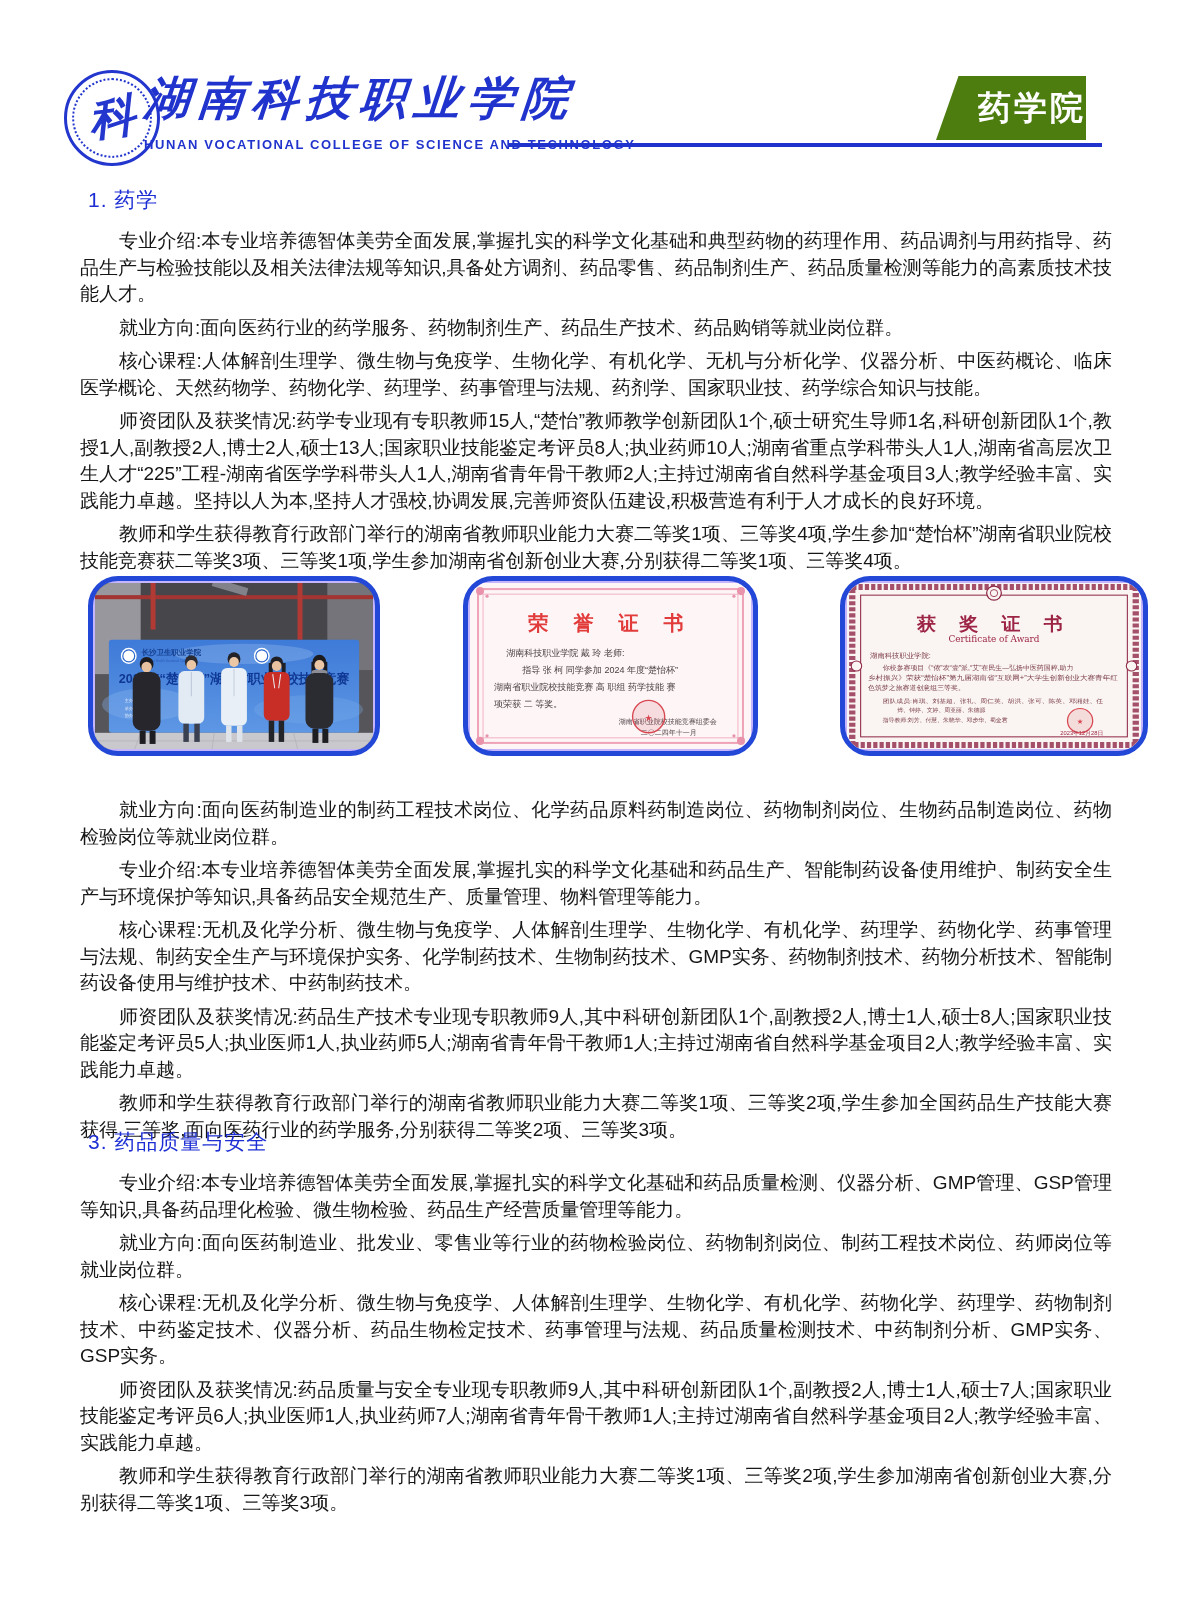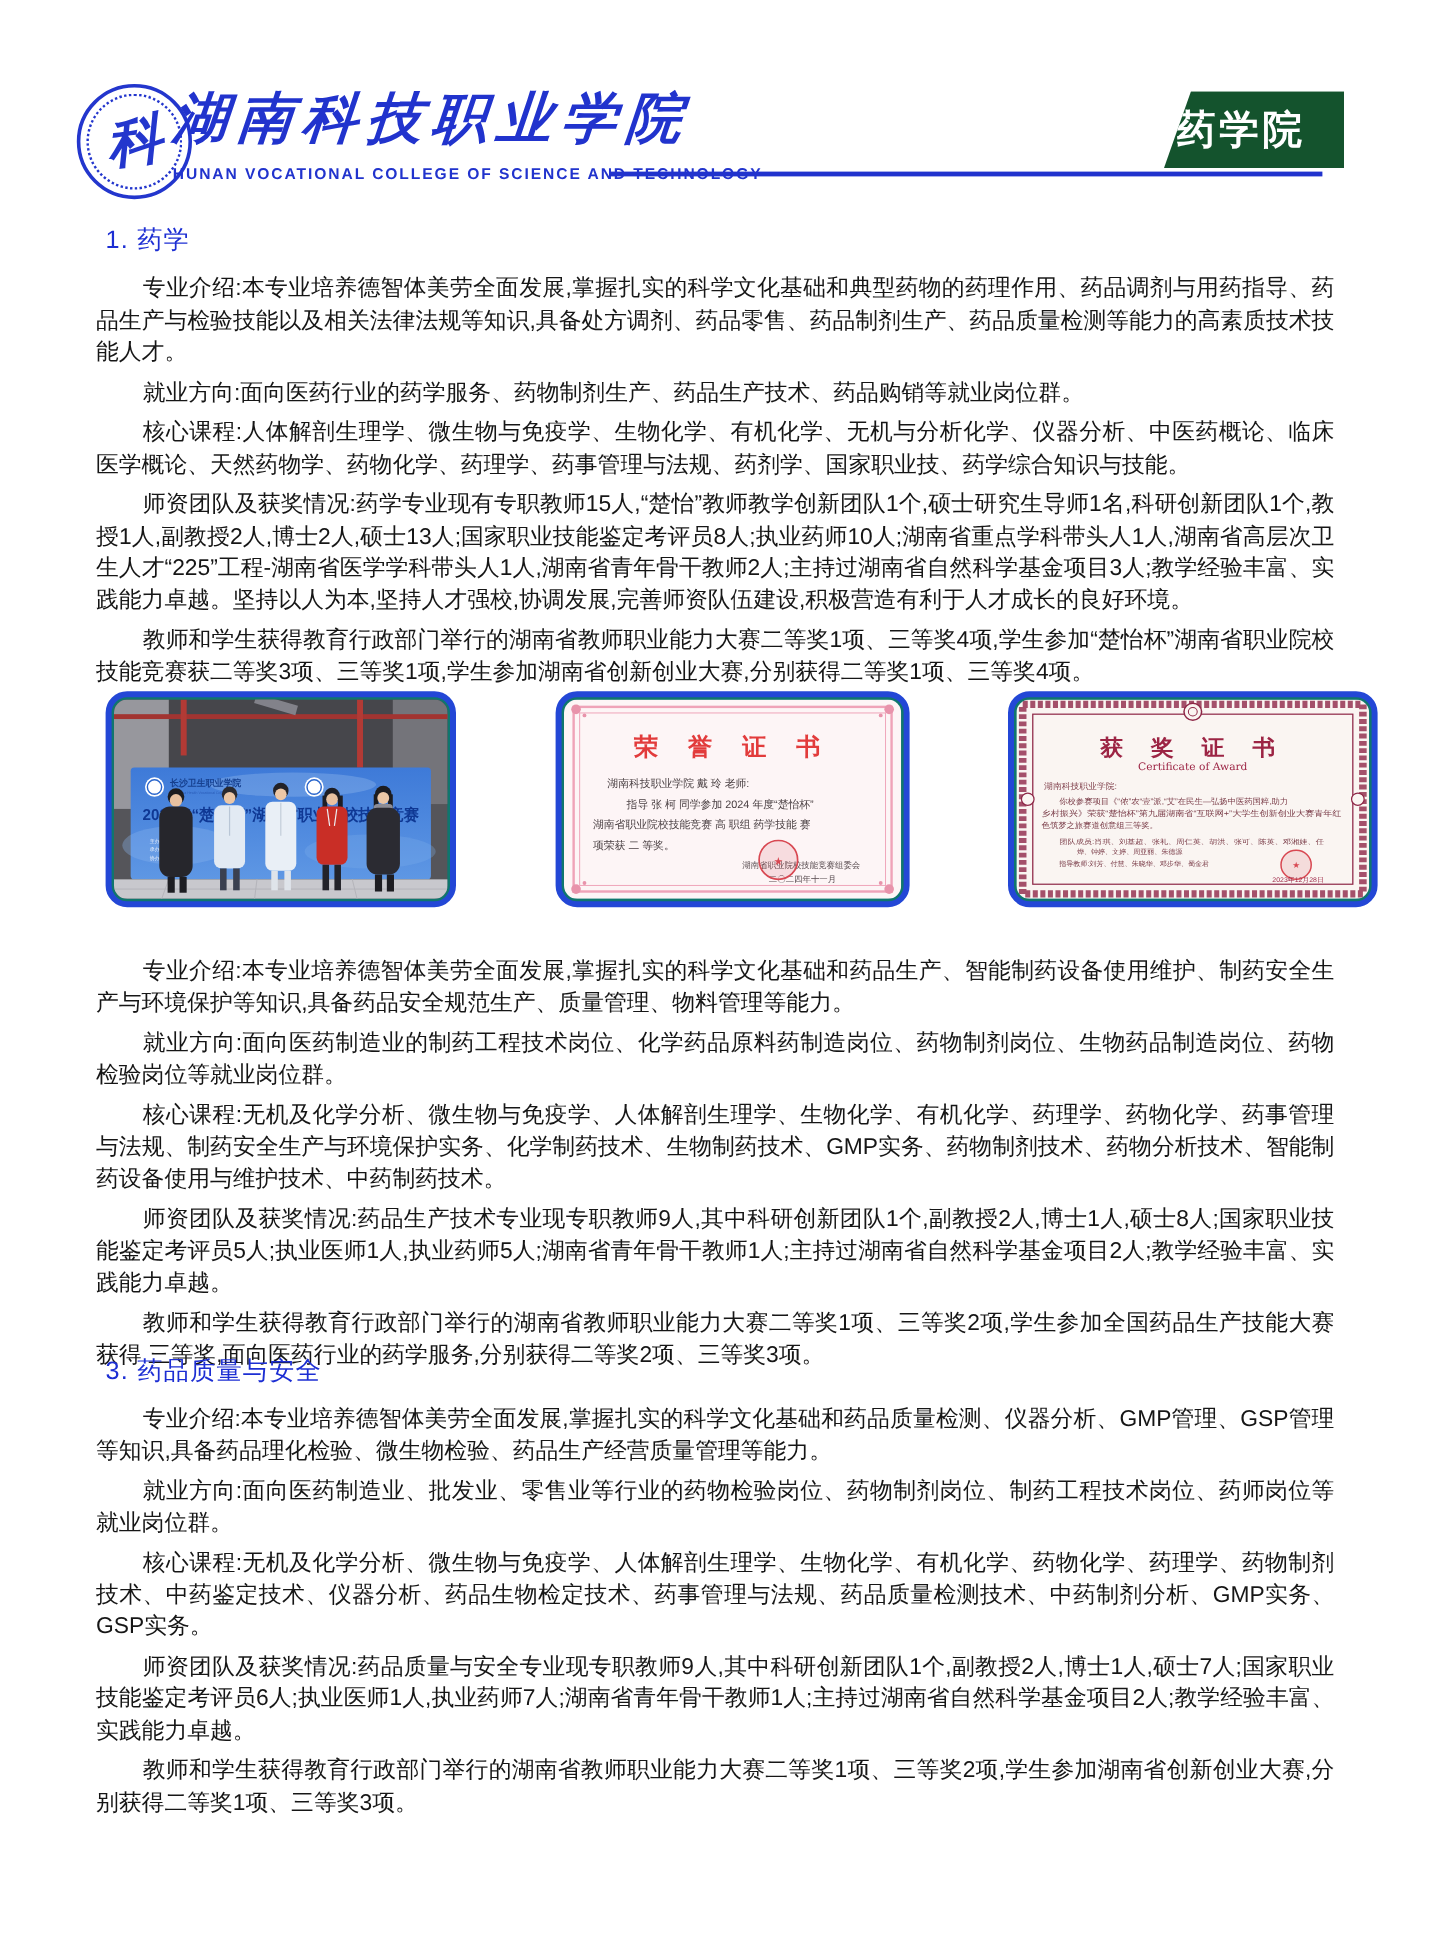--- a/index.html
+++ b/index.html
@@ -10,35 +10,35 @@
   
   .logo{position:absolute;left:64px;top:70px;width:96px;height:96px;border:3px solid #2336cd;border-radius:50%;background:#fff}
   .logo .ring{position:absolute;inset:5px;border:2px dotted #2336cd;border-radius:50%}
   .logo .glyph{position:absolute;inset:0;display:flex;align-items:center;justify-content:center;
     font-size:46px;color:#2336cd;font-style:italic;font-weight:700;transform:rotate(-8deg);
     font-family:"DejaVu Serif","Liberation Serif",serif}
   .college{position:absolute;left:144px;top:68px;width:560px}
   .college .cn{font-size:46px;font-weight:900;color:#2133cd;letter-spacing:8px;font-style:italic;transform:skewX(-5deg);white-space:nowrap}
   .college .en{margin-top:7px;font-size:13px;color:#2133cd;letter-spacing:1.6px;font-weight:700;white-space:nowrap}
   .hline{position:absolute;left:508px;top:143px;width:594px;height:4px;background:#2133cd}
-  .badge{position:absolute;left:970px;top:76px;width:150px;height:64px;background:#14532d;
-    clip-path:polygon(15% 0,100% 0,100% 100%,0 100%);display:flex;align-items:center;justify-content:flex-start}
+  .badge{position:absolute;left:936px;top:76px;width:150px;height:64px;background:#4d7c0f;
+    clip-path:polygon(15% 0,100% 0,100% 100%,0 100%);display:flex;align-items:center;justify-content:flex-end}
   .badge span{font-size:33px;font-weight:900;color:#fff;letter-spacing:3px;padding-left:10px}
 
   
   .sec{position:absolute;left:80px;width:1032px}
   .sec1{top:186px}.sec2{top:797px}.sec3{top:1128px}
   .heading{font-size:21px;font-weight:400;color:#1c2ed3;margin:0 0 14px 8px;letter-spacing:1px}
   .para{font-size:19px;line-height:26.5px;text-align:justify;text-indent:39px;margin-bottom:7px;font-weight:500}
   .plabel{font-weight:400}
 
   
   .gallery{position:absolute;left:88px;top:576px;width:1023px;height:182px}
   figure{margin:0}
-  .frame{position:absolute;top:0;height:180px;border:5px solid #2347d6;border-radius:18px;background:#0f766e;padding:2px;overflow:hidden}
+  .frame{position:absolute;top:0;height:180px;border:5px solid #2347d6;border-radius:30px;background:#c4b5fd;padding:2px;overflow:hidden}
   .frame svg{display:block;width:100%;height:100%;border-radius:11px}
   .f1{left:0;width:292px}.f2{left:375px;width:295px}.f3{left:752px;width:308px}
 </style>
 </head>
 <body>
 
 <div class="page">
 
   <div class="logo">
     <div class="ring"></div>
@@ -199,22 +199,22 @@
         <g>
           <circle cx="222" cy="136" r="12" fill="rgba(216,72,82,0.14)" stroke="#d84852" stroke-width="1.2"></circle>
           <text x="222" y="139" font-size="7" text-anchor="middle" fill="#d84852">★</text>
         </g>
         <text x="244" y="150" font-size="5.5" text-anchor="end" fill="#9c2444">2023年12月28日</text>
       </svg>
     </figure>
   </div>
 
   <section class="sec sec2">
+    <p class="para"><b class="plabel">就业方向:</b><span>面向医药制造业的制药工程技术岗位、化学药品原料药制造岗位、药物制剂岗位、生物药品制造岗位、药物检验岗位等就业岗位群。</span></p>
     <p class="para"><b class="plabel">专业介绍:</b><span>本专业培养德智体美劳全面发展,掌握扎实的科学文化基础和药品生产、智能制药设备使用维护、制药安全生产与环境保护等知识,具备药品安全规范生产、质量管理、物料管理等能力。</span></p>
-    <p class="para"><b class="plabel">就业方向:</b><span>面向医药制造业的制药工程技术岗位、化学药品原料药制造岗位、药物制剂岗位、生物药品制造岗位、药物检验岗位等就业岗位群。</span></p>
     <p class="para"><b class="plabel">核心课程:</b><span>无机及化学分析、微生物与免疫学、人体解剖生理学、生物化学、有机化学、药理学、药物化学、药事管理与法规、制药安全生产与环境保护实务、化学制药技术、生物制药技术、GMP实务、药物制剂技术、药物分析技术、智能制药设备使用与维护技术、中药制药技术。</span></p>
     <p class="para"><b class="plabel">师资团队及获奖情况:</b><span>药品生产技术专业现专职教师9人,其中科研创新团队1个,副教授2人,博士1人,硕士8人;国家职业技 能鉴定考评员5人;执业医师1人,执业药师5人;湖南省青年骨干教师1人;主持过湖南省自然科学基金项目2人;教学经验丰富、实 践能力卓越。</span></p>
     <p class="para"><b class="plabel"></b><span>教师和学生获得教育行政部门举行的湖南省教师职业能力大赛二等奖1项、三等奖2项,学生参加全国药品生产技能大赛获得 三等奖,面向医药行业的药学服务,分别获得二等奖2项、三等奖3项。</span></p>
   </section>
 
   <section class="sec sec3">
     <h2 class="heading">3. 药品质量与安全</h2>
     <p class="para"><b class="plabel">专业介绍:</b><span>本专业培养德智体美劳全面发展,掌握扎实的科学文化基础和药品质量检测、仪器分析、GMP管理、GSP管理等知识,具备药品理化检验、微生物检验、药品生产经营质量管理等能力。</span></p>
     <p class="para"><b class="plabel">就业方向:</b><span>面向医药制造业、批发业、零售业等行业的药物检验岗位、药物制剂岗位、制药工程技术岗位、药师岗位等就业岗位群。</span></p>
     <p class="para"><b class="plabel">核心课程:</b><span>无机及化学分析、微生物与免疫学、人体解剖生理学、生物化学、有机化学、药物化学、药理学、药物制剂技术、中药鉴定技术、仪器分析、药品生物检定技术、药事管理与法规、药品质量检测技术、中药制剂分析、GMP实务、GSP实务。</span></p>

